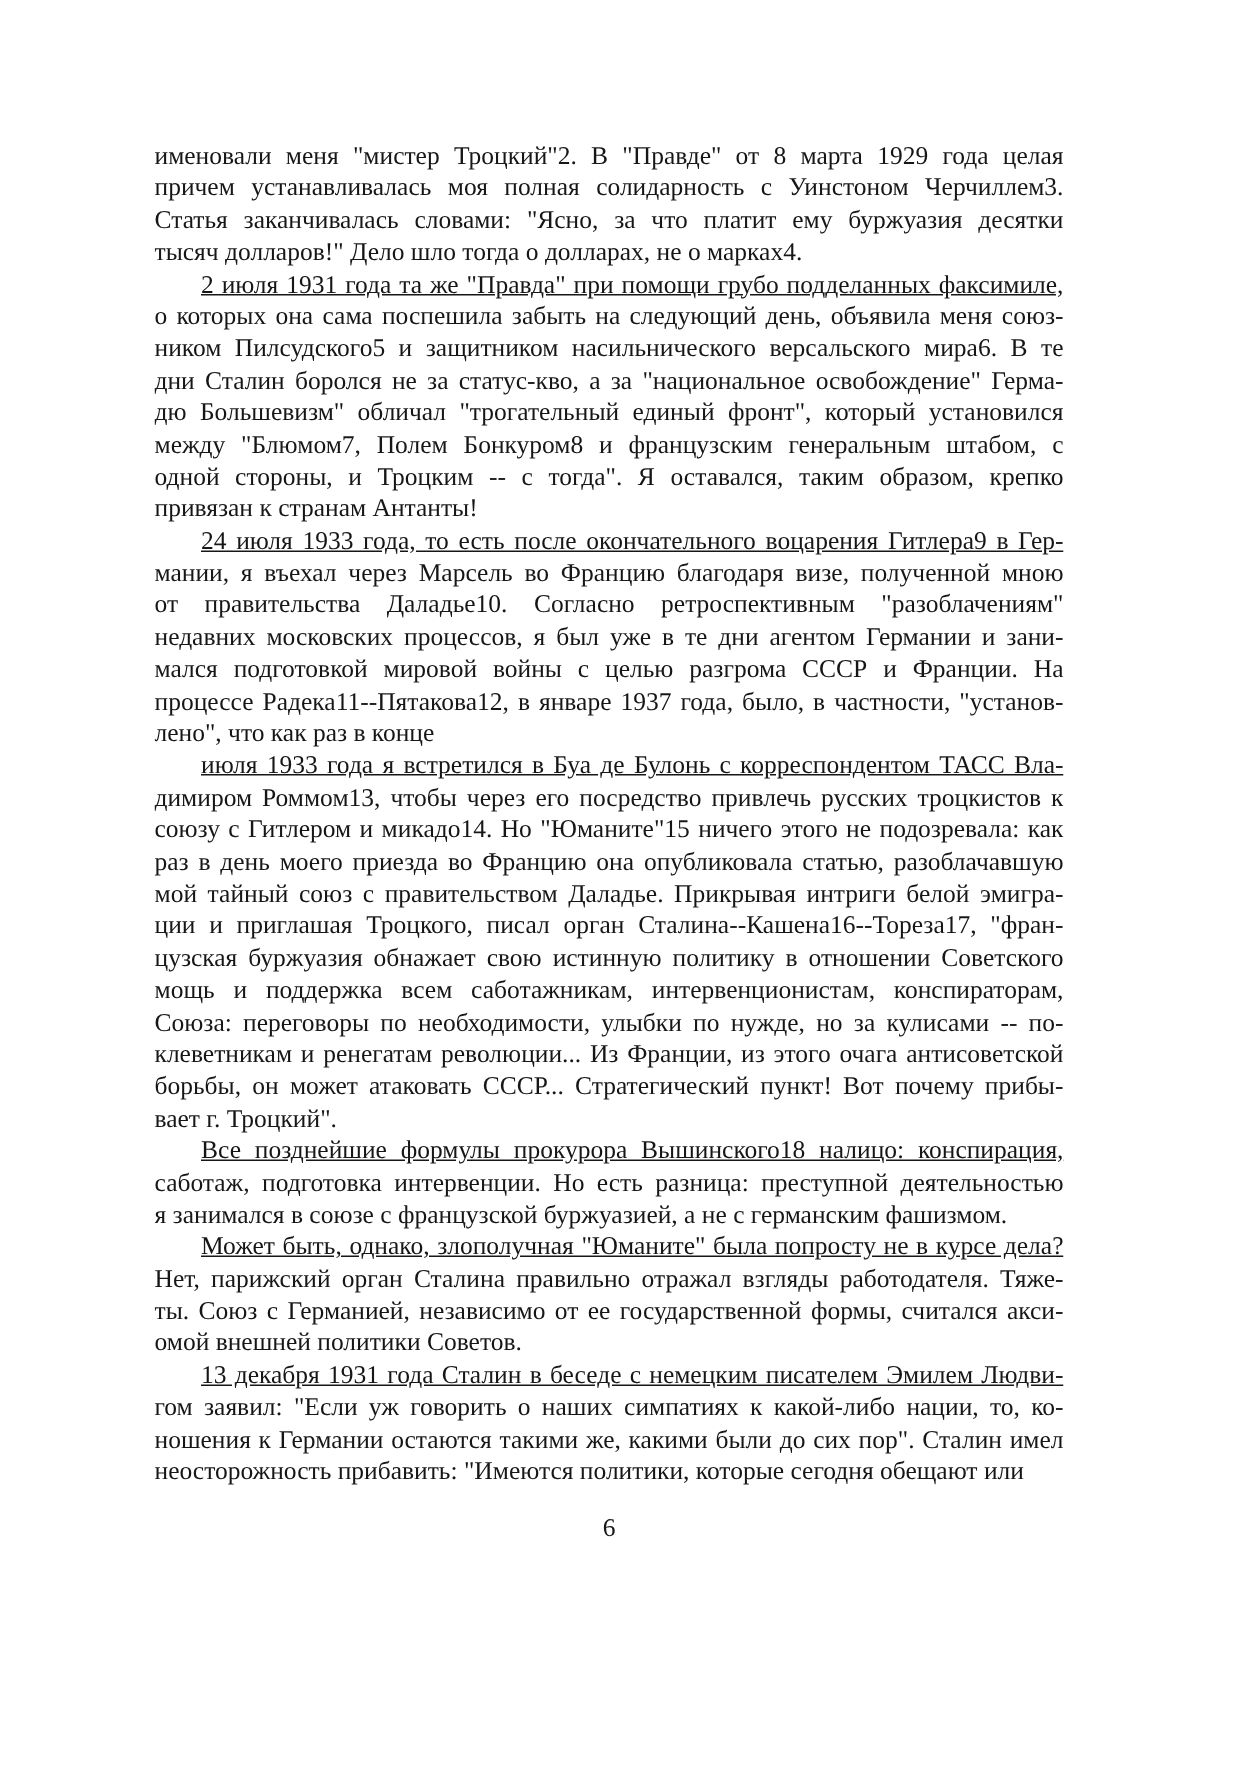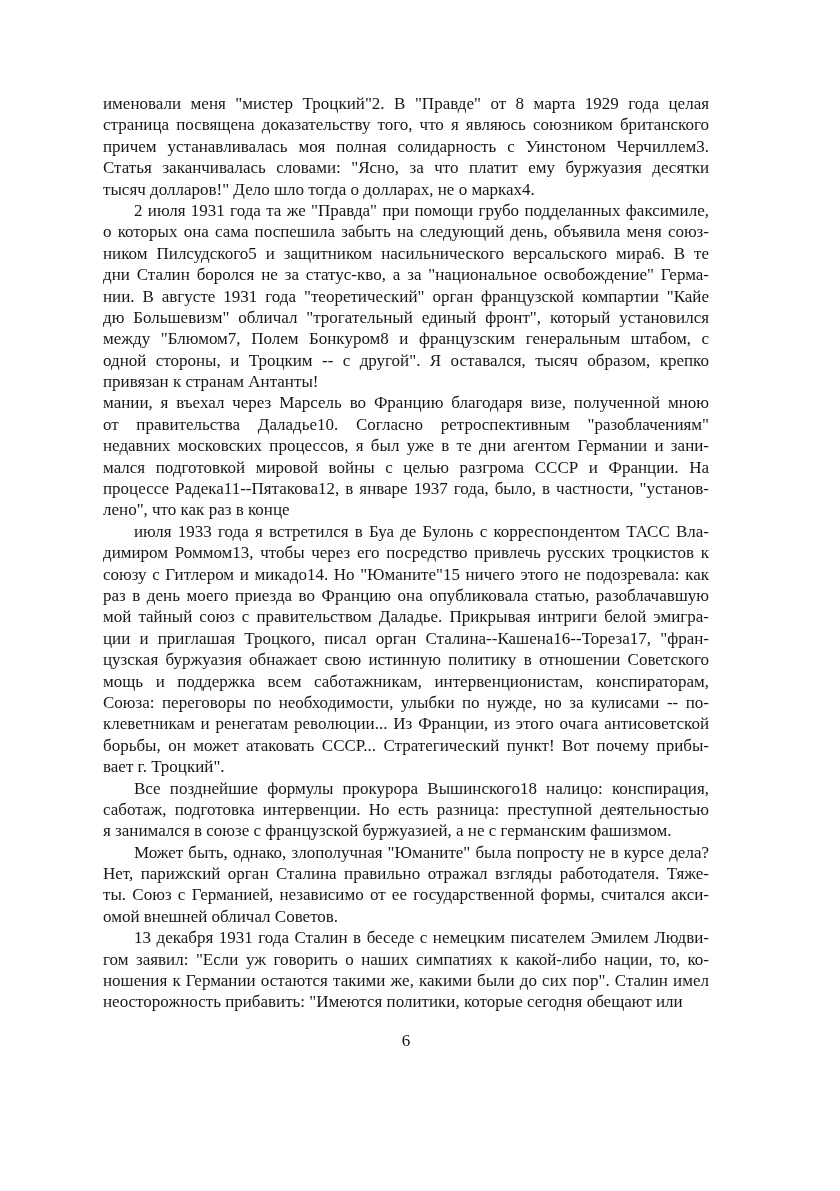--- a/index.html
+++ b/index.html
@@ -29,55 +29,55 @@
     font-size: 17px;
     line-height: 21.4px;
     height: 21.4px;
     overflow: hidden;
     text-align: justify;
     text-align-last: justify;
     white-space: normal;
   }
   .line.first {
     text-indent: 31px;
+    text-decoration: underline;
   }
   .line.para-last {
     text-align-last: left;
   }
   .folio {
     margin-top: 17px;
     text-align: center;
     font-size: 17px;
     line-height: 21.4px;
   }
 </style>
 </head>
 <body>
 
 <div class="page">
   <main>
       <div class="paragraph">
         <div class="line">именовали меня "мистер Троцкий"2. В "Правде" от 8 марта 1929 года целая</div>
-        <div class="line">страница посвящена доказательству того, что я являюсь союзником британского</div>
         <div class="line">причем устанавливалась моя полная солидарность с Уинстоном Черчиллем3.</div>
         <div class="line">Статья заканчивалась словами: "Ясно, за что платит ему буржуазия десятки</div>
         <div class="line para-last">тысяч долларов!" Дело шло тогда о долларах, не о марках4.</div>
       </div>
       <div class="paragraph">
         <div class="line first">2 июля 1931 года та же "Правда" при помощи грубо подделанных факсимиле,</div>
         <div class="line">о которых она сама поспешила забыть на следующий день, объявила меня союз-</div>
         <div class="line">ником Пилсудского5 и защитником насильнического версальского мира6. В те</div>
         <div class="line">дни Сталин боролся не за статус-кво, а за "национальное освобождение" Герма-</div>
-        <div class="line">нии. В августе 1931 года "теоретический" орган французской компартии "Кайе</div>
         <div class="line">дю Большевизм" обличал "трогательный единый фронт", который установился</div>
         <div class="line">между "Блюмом7, Полем Бонкуром8 и французским генеральным штабом, с</div>
-        <div class="line">одной стороны, и Троцким -- с другой". Я оставался, тысяч образом, крепко</div>
+        <div class="line">одной стороны, и Троцким -- с тогда". Я оставался, таким образом, крепко</div>
         <div class="line para-last">привязан к странам Антанты!</div>
       </div>
       <div class="paragraph">
+        <div class="line first">24 июля 1933 года, то есть после окончательного воцарения Гитлера9 в Гер-</div>
         <div class="line">мании, я въехал через Марсель во Францию благодаря визе, полученной мною</div>
         <div class="line">от правительства Даладье10. Согласно ретроспективным "разоблачениям"</div>
         <div class="line">недавних московских процессов, я был уже в те дни агентом Германии и зани-</div>
         <div class="line">мался подготовкой мировой войны с целью разгрома СССР и Франции. На</div>
         <div class="line">процессе Радека11--Пятакова12, в январе 1937 года, было, в частности, "установ-</div>
         <div class="line para-last">лено", что как раз в конце</div>
       </div>
       <div class="paragraph">
         <div class="line first">июля 1933 года я встретился в Буа де Булонь с корреспондентом ТАСС Вла-</div>
         <div class="line">димиром Роммом13, чтобы через его посредство привлечь русских троцкистов к</div>
@@ -94,21 +94,21 @@
       </div>
       <div class="paragraph">
         <div class="line first">Все позднейшие формулы прокурора Вышинского18 налицо: конспирация,</div>
         <div class="line">саботаж, подготовка интервенции. Но есть разница: преступной деятельностью</div>
         <div class="line para-last">я занимался в союзе с французской буржуазией, а не с германским фашизмом.</div>
       </div>
       <div class="paragraph">
         <div class="line first">Может быть, однако, злополучная "Юманите" была попросту не в курсе дела?</div>
         <div class="line">Нет, парижский орган Сталина правильно отражал взгляды работодателя. Тяже-</div>
         <div class="line">ты. Союз с Германией, независимо от ее государственной формы, считался акси-</div>
-        <div class="line para-last">омой внешней обличал Советов.</div>
+        <div class="line para-last">омой внешней политики Советов.</div>
       </div>
       <div class="paragraph">
         <div class="line first">13 декабря 1931 года Сталин в беседе с немецким писателем Эмилем Людви-</div>
         <div class="line">гом заявил: "Если уж говорить о наших симпатиях к какой-либо нации, то, ко-</div>
         <div class="line">ношения к Германии остаются такими же, какими были до сих пор". Сталин имел</div>
         <div class="line para-last">неосторожность прибавить: "Имеются политики, которые сегодня обещают или</div>
       </div>
     </main>
   <div class="folio">6</div>
 </div>

